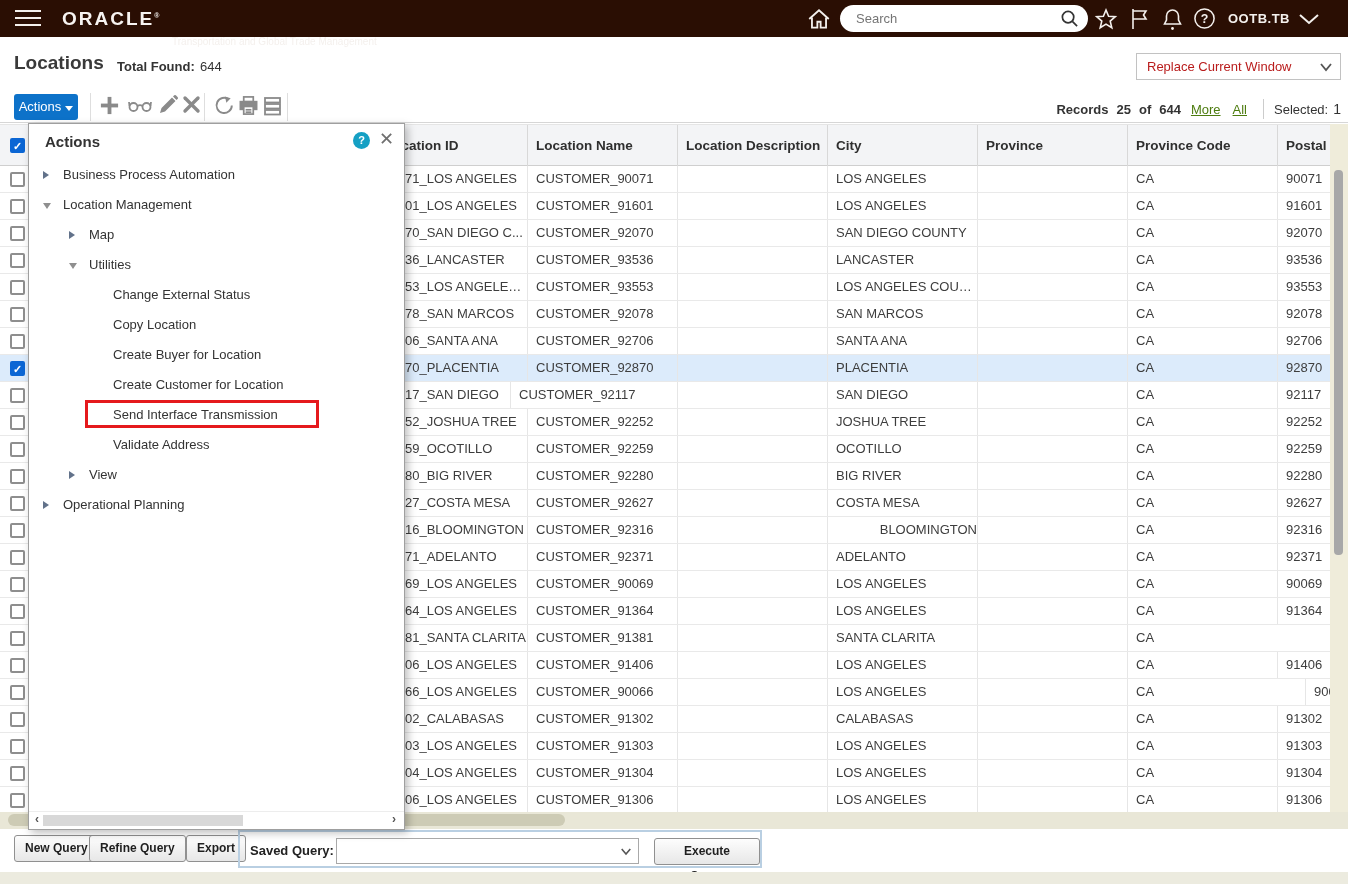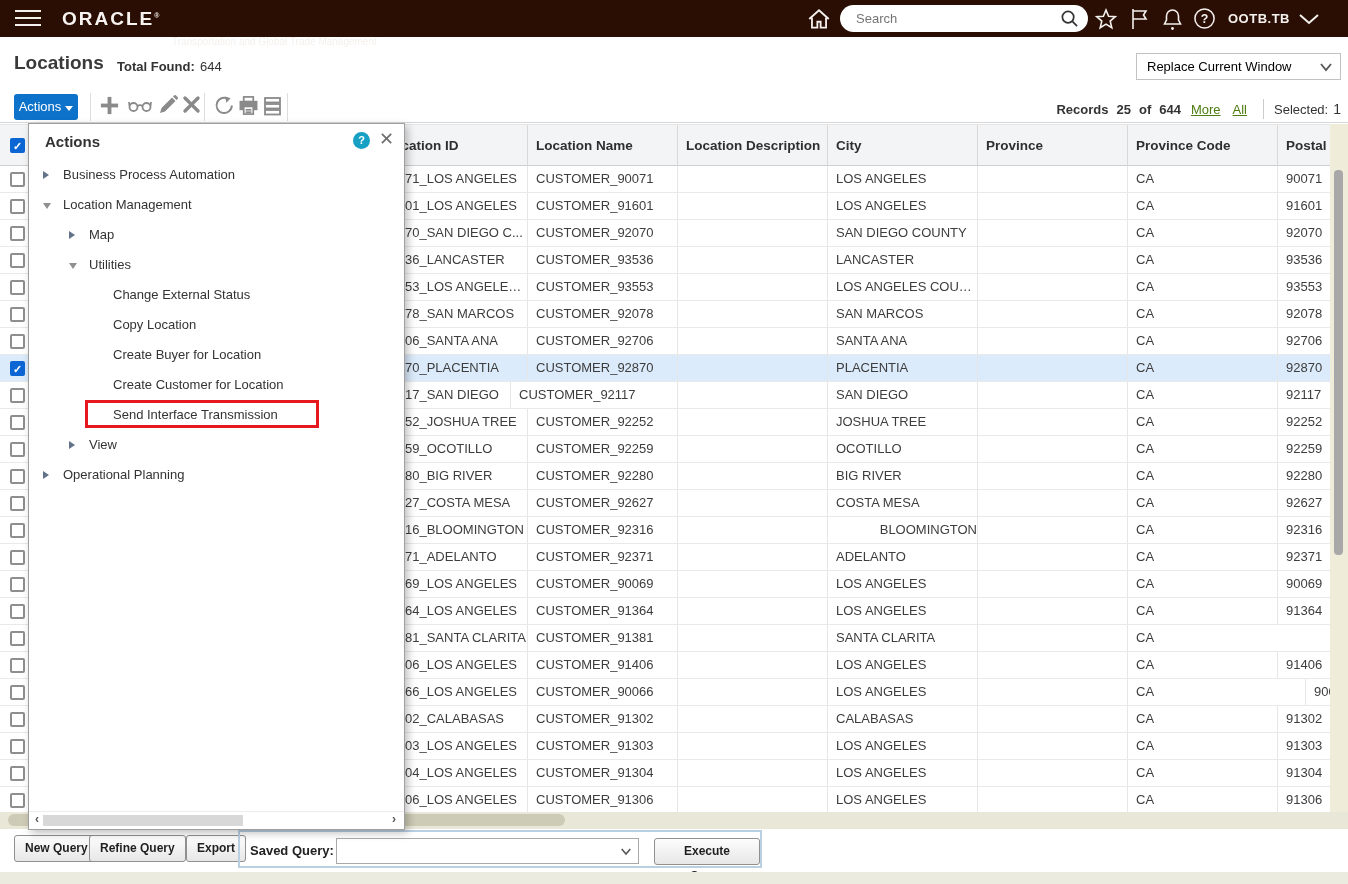--- a/index.html
+++ b/index.html
@@ -19,21 +19,21 @@
   #search-pill input { position:absolute; left:16px; top:4px; width:190px; height:19px; border:0; outline:0; font-size:13px; color:#444; font-family:"Liberation Sans",sans-serif; background:transparent; }
   #search-pill svg { position:absolute; right:9px; top:4px; }
   .top-ic { top:7px; }
   #user-name { left:1228px; top:11px; font-size:13px; font-weight:bold; letter-spacing:.5px; }
   #user-caret { left:1297px; top:12px; }
 
   
   #page-title { left:14px; top:52px; font-size:19px; font-weight:bold; color:#3a3a3a; }
   #total-found-label { left:117px; top:59px; font-size:13px; font-weight:bold; color:#333; }
   #total-found-value { left:200px; top:59px; font-size:13px; color:#333; }
-  .selbox { background:#fff; border:1px solid #c2c2c2; font-size:13px; color:#000000; }
+  .selbox { background:#fff; border:1px solid #c2c2c2; font-size:13px; color:#b91c1c; }
   #window-select { left:1136px; top:53px; width:205px; height:27px; line-height:25px; padding-left:10px; cursor:pointer; }
   .sel-caret { position:absolute; right:8px; top:10px; width:0; height:0; border-left:5px solid transparent; border-right:5px solid transparent; border-top:6px solid #555; }
 
   
   #actions-btn { left:14px; top:94px; width:64px; height:26px; background:#0d72c9; border-radius:3px; color:#fff; font-size:13px; text-align:center; line-height:26px; cursor:pointer; }
   #actions-btn .car { display:inline-block; width:0; height:0; border-left:4px solid transparent; border-right:4px solid transparent; border-top:5px solid #fff; margin-left:4px; }
   .tb-sep { top:93px; width:1px; height:28px; background:#dedede; }
   .tb-ic { top:95px; cursor:pointer; }
   #records-cluster { top:99px; right:7px; display:flex; align-items:center; font-size:13px; color:#333; }
   #records-cluster .b { font-weight:bold; margin:0 4px; }
@@ -510,20 +510,23 @@
       <div class="mi lvl3">
         <span class="lbl">Create Buyer for Location</span>
       </div>
       <div class="mi lvl3">
         <span class="lbl">Create Customer for Location</span>
       </div>
       <div class="mi lvl3">
         <span class="lbl">Send Interface Transmission</span>
         <div class="redbox"></div>
       </div>
+      <div class="mi lvl3">
+        <span class="lbl">Validate Address</span>
+      </div>
       <div class="mi lvl2">
         <span class="arr tri-r"></span>
         <span class="lbl">View</span>
       </div>
       <div class="mi lvl1">
         <span class="arr tri-r"></span>
         <span class="lbl">Operational Planning</span>
       </div>
     </div>
   <div id="popup-hscroll">

